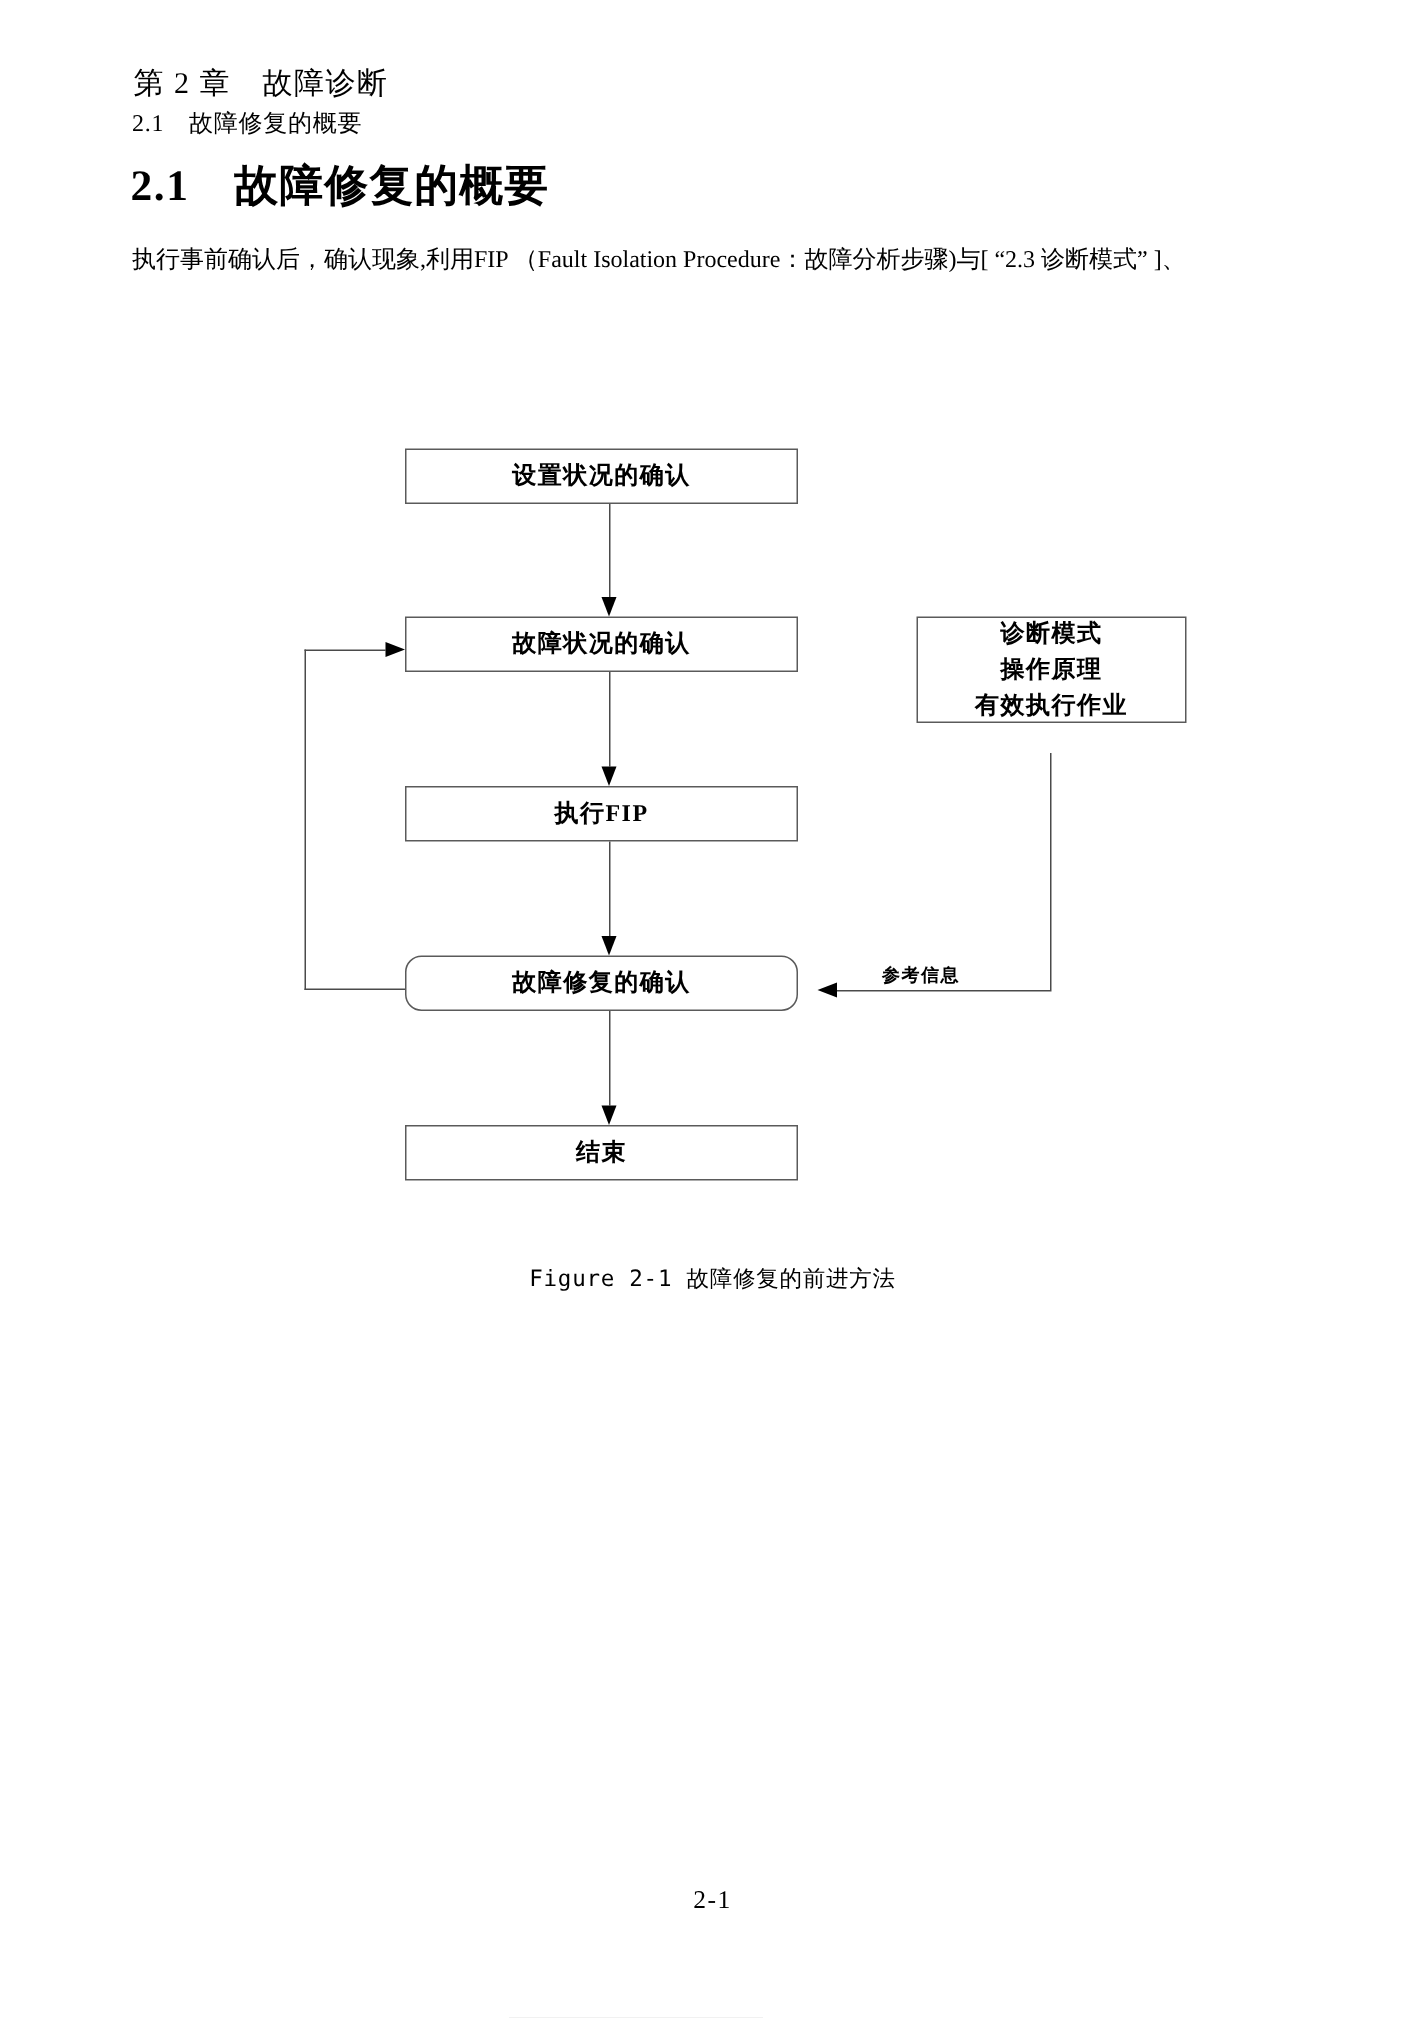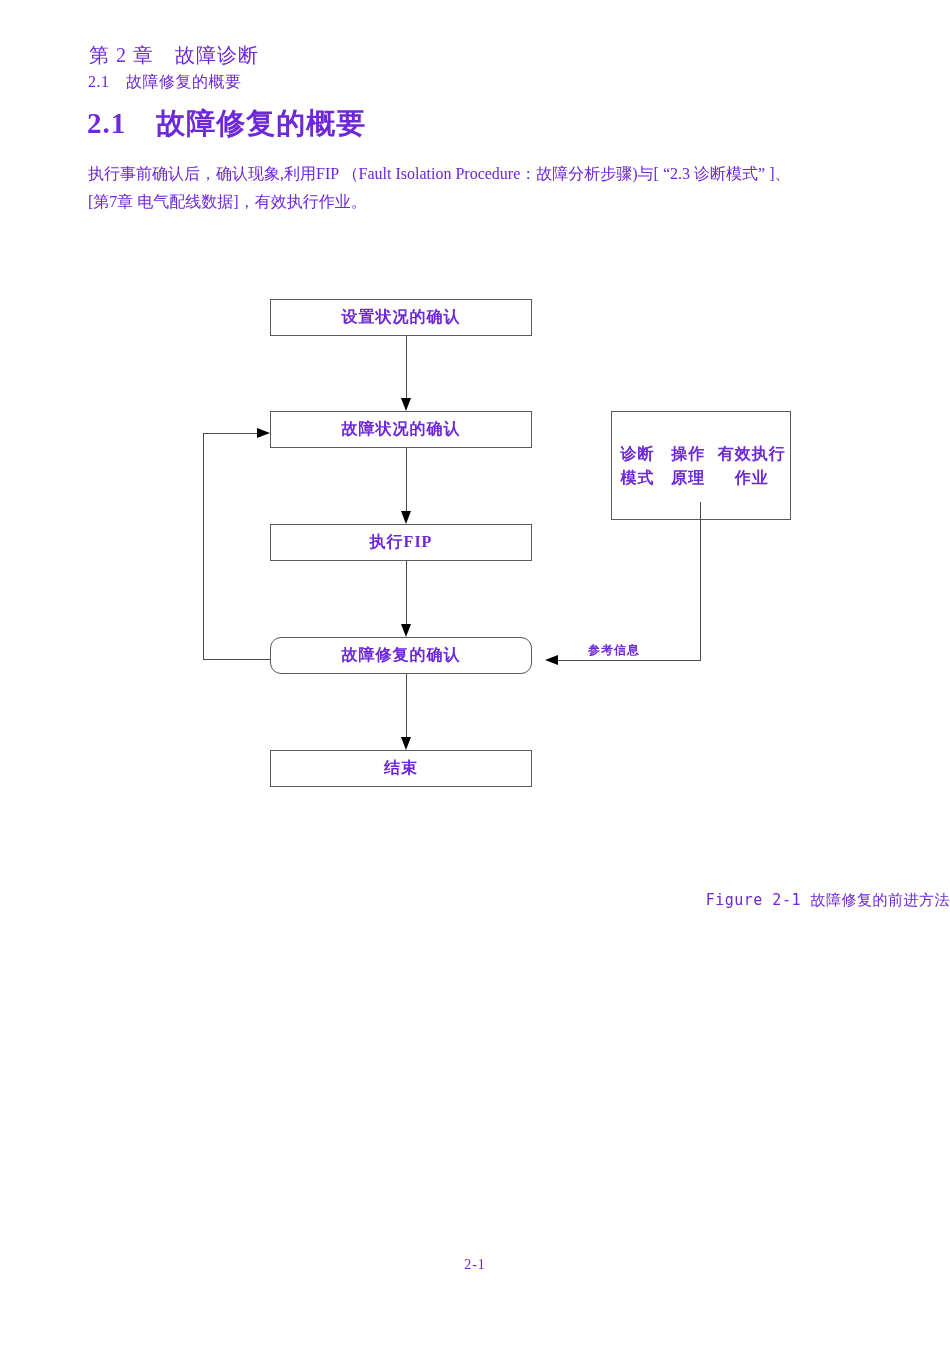--- a/index.html
+++ b/index.html
@@ -2,21 +2,21 @@
 <html><head>
 <meta charset="utf-8">
 <style>
   html,body{margin:0;padding:0;background:#e8e8e8;}
   .page{
     position:relative;
     width:950px;height:1345px;
     margin:0 auto;
     background:#ffffff;
     font-family:"Liberation Serif","DejaVu Serif",serif;
-    color:#6d28d9;
+    color:#000000;
     overflow:hidden;
   }
   
   .chapter-header{
     position:absolute;left:89px;top:42px;
     font-size:20px;letter-spacing:1px;white-space:nowrap;
   }
   .section-breadcrumb{
     position:absolute;left:88px;top:72px;
     font-size:16px;letter-spacing:0.5px;white-space:nowrap;
@@ -34,23 +34,23 @@
   .fnode{
     position:absolute;box-sizing:border-box;
     width:262px;height:37px;left:270px;
     border:1px solid #5a5a5a;background:#ffffff;
     display:flex;align-items:center;justify-content:center;
     font-size:16px;font-weight:bold;letter-spacing:1px;
   }
   .n1{top:299px;} .n2{top:411px;} .n3{top:524px;} .n4{top:637px;border-radius:11px;} .n5{top:750px;}
   .ref-box{
     position:absolute;box-sizing:border-box;
-    left:611px;top:411px;width:180px;height:109px;
+    left:611px;top:411px;width:180px;height:71px;
     border:1px solid #5a5a5a;background:#ffffff;
-    display:flex;flex-direction:row;align-items:center;justify-content:center;
+    display:flex;flex-direction:column;align-items:center;justify-content:center;
     font-size:16px;font-weight:bold;line-height:24px;letter-spacing:1px;
     text-align:center;
   }
   .vline{position:absolute;width:1px;background:#4a4a4a;}
   .hline{position:absolute;height:1px;background:#4a4a4a;}
   .arrow-down{
     position:absolute;width:0;height:0;
     border-left:5px solid transparent;border-right:5px solid transparent;
     border-top:13px solid #000000;
   }
@@ -63,42 +63,41 @@
     position:absolute;width:0;height:0;
     border-top:5px solid transparent;border-bottom:5px solid transparent;
     border-right:13px solid #000000;
   }
   .ref-label{
     position:absolute;left:588px;top:642px;
     font-size:12px;font-weight:bold;letter-spacing:1px;white-space:nowrap;
   }
   
   .figure-caption{
-    position:absolute;left:0;right:0;top:891px;
-    text-align:right;font-size:15px;
+    position:absolute;left:0;right:0;top:843px;
+    text-align:center;font-size:15px;
     font-family:"DejaVu Sans Mono","Liberation Mono",monospace;
     letter-spacing:0.5px;
   }
   .page-number{
     position:absolute;left:0;right:0;top:1257px;
-    text-align:center;font-size:14px;letter-spacing:1px;
+    text-align:center;font-size:17px;letter-spacing:1px;
   }
 </style>
 </head>
 <body>
 
 <div class="page">
 
   <div class="chapter-header">第 2 章　故障诊断</div>
   <div class="section-breadcrumb">2.1　故障修复的概要</div>
   <div class="page-title">2.1　故障修复的概要</div>
 
   <div class="intro">
     <div>执行事前确认后，确认现象,利用FIP （Fault Isolation Procedure：故障分析步骤)与[ “2.3 诊断模式” ]、</div>
-    <div>[第7章 电气配线数据]，有效执行作业。</div>
   </div>
 
   <div>
 
     <div class="fnode n1">
       <span>设置状况的确认</span>
     </div>
     <div class="fnode n2">
       <span>故障状况的确认</span>
     </div>

